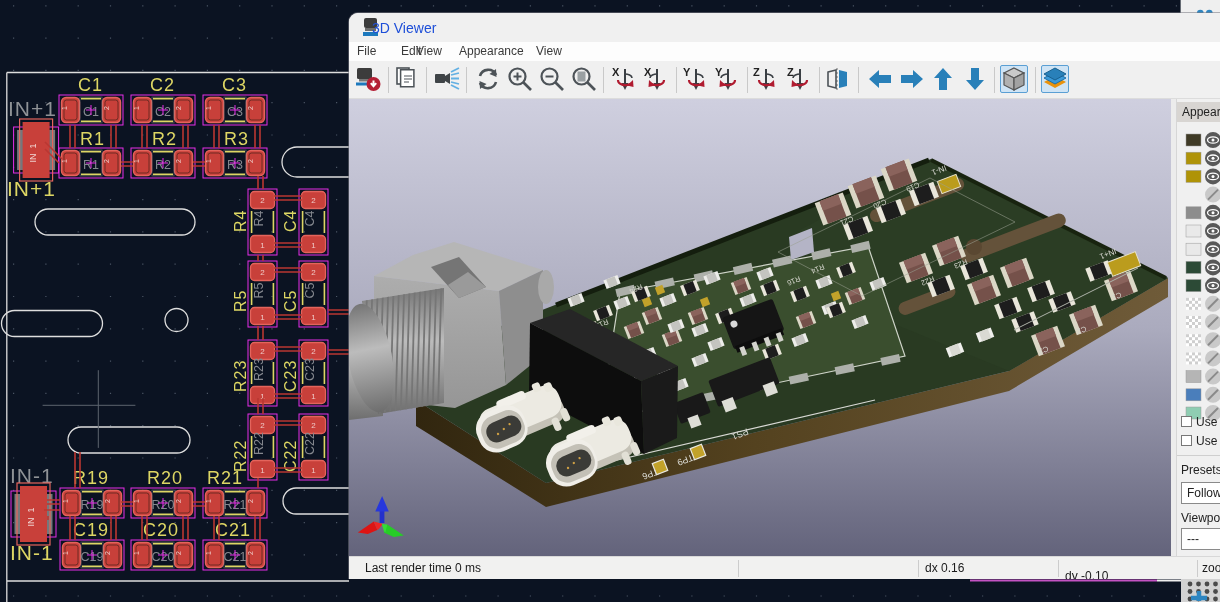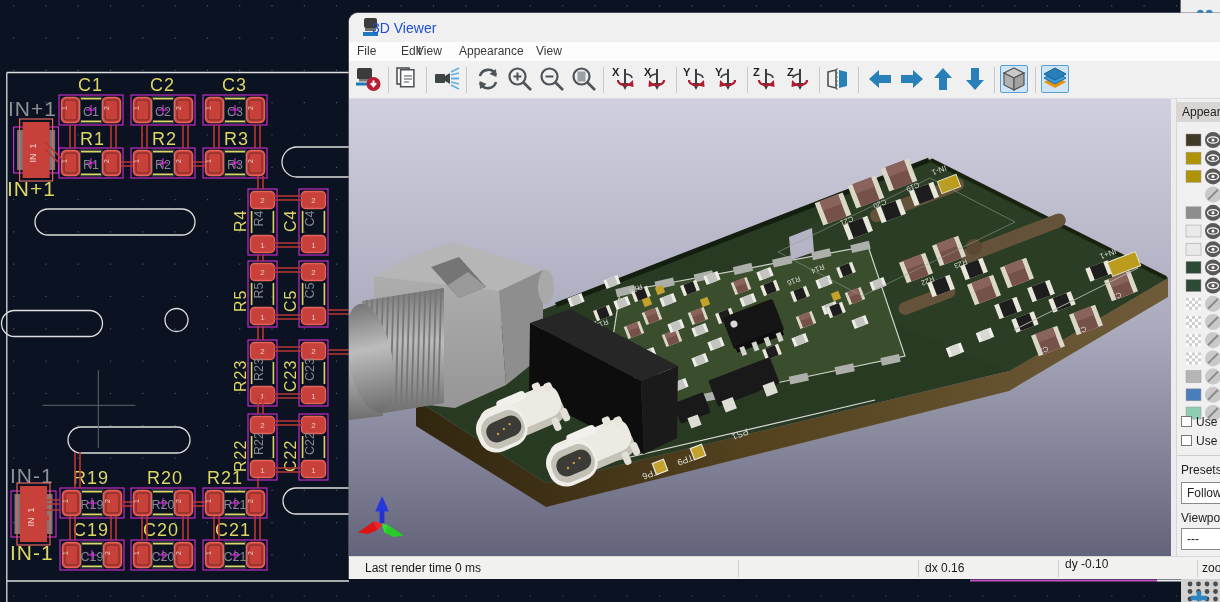--- a/index.html
+++ b/index.html
@@ -1055,21 +1055,21 @@
             <span style="position:absolute;left:5px;top:3px;font-size:12px;color:#222">---</span>
           </div>
         </div>
     </div>
     <div id="statusbar">
       <span style="position:absolute;left:16px;top:4px">Last render time 0 ms</span>
       <span class="sep" style="left:389px"></span>
       <span class="sep" style="left:569px"></span>
       <span style="position:absolute;left:576px;top:4px">dx 0.16</span>
       <span class="sep" style="left:709px"></span>
-      <span style="position:absolute;left:716px;top:0">dy -0.10</span>
+      <span style="position:absolute;left:716px;top:12px">dy -0.10</span>
       <span class="sep" style="left:848px"></span>
       <span style="position:absolute;left:853px;top:4px">zoom 1.00</span>
     </div>
   </div>
   <svg width="1220" height="23" style="position:absolute;left:0;top:579px">
       <rect width="1220" height="23" fill="#0b1322"></rect>
       <path d="M13.0 17.0h1.2 M45.3 17.0h1.2 M77.6 17.0h1.2 M109.9 17.0h1.2 M142.2 17.0h1.2 M174.5 17.0h1.2 M206.8 17.0h1.2 M239.1 17.0h1.2 M271.4 17.0h1.2 M303.7 17.0h1.2 M336.0 17.0h1.2 M368.3 17.0h1.2 M400.6 17.0h1.2 M432.9 17.0h1.2 M465.2 17.0h1.2 M497.5 17.0h1.2 M529.8 17.0h1.2 M562.1 17.0h1.2 M594.4 17.0h1.2 M626.7 17.0h1.2 M659.0 17.0h1.2 M691.3 17.0h1.2 M723.6 17.0h1.2 M755.9 17.0h1.2 M788.2 17.0h1.2 M820.5 17.0h1.2 M852.8 17.0h1.2 M885.1 17.0h1.2 M917.4 17.0h1.2 M949.7 17.0h1.2 M982.0 17.0h1.2 M1014.3 17.0h1.2 M1046.6 17.0h1.2 M1078.9 17.0h1.2 M1111.2 17.0h1.2 M1143.5 17.0h1.2 M1175.8 17.0h1.2 M1208.1 17.0h1.2" stroke="#4b5564" stroke-width="1.2" fill="none"></path>
       <path d="M6.8 0 V23 M6.8 2 H349" stroke="#dedede" stroke-width="1.3" fill="none"></path>
       <rect x="970" y="0.5" width="187" height="2" fill="#c353c3"></rect>
       <rect x="1157" y="0.5" width="24" height="2" fill="#eeeeee"></rect>

